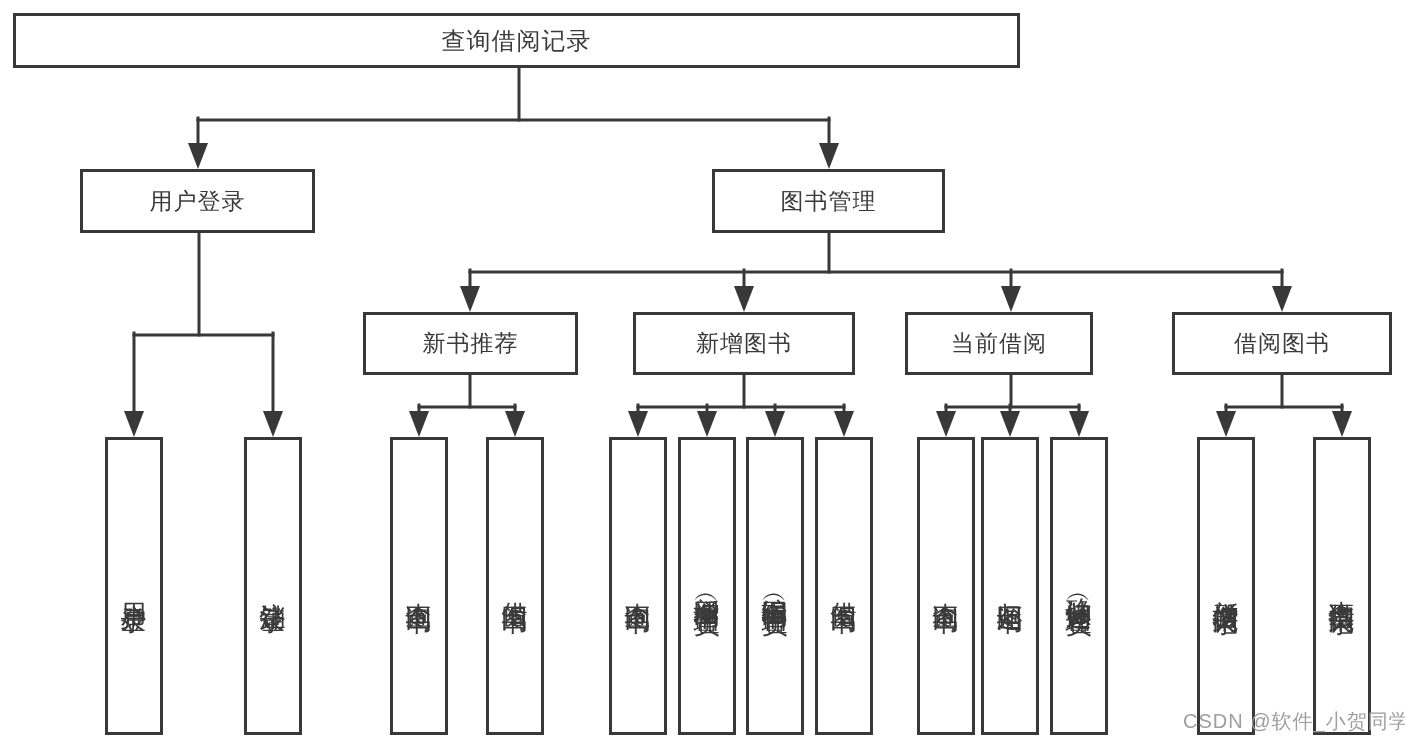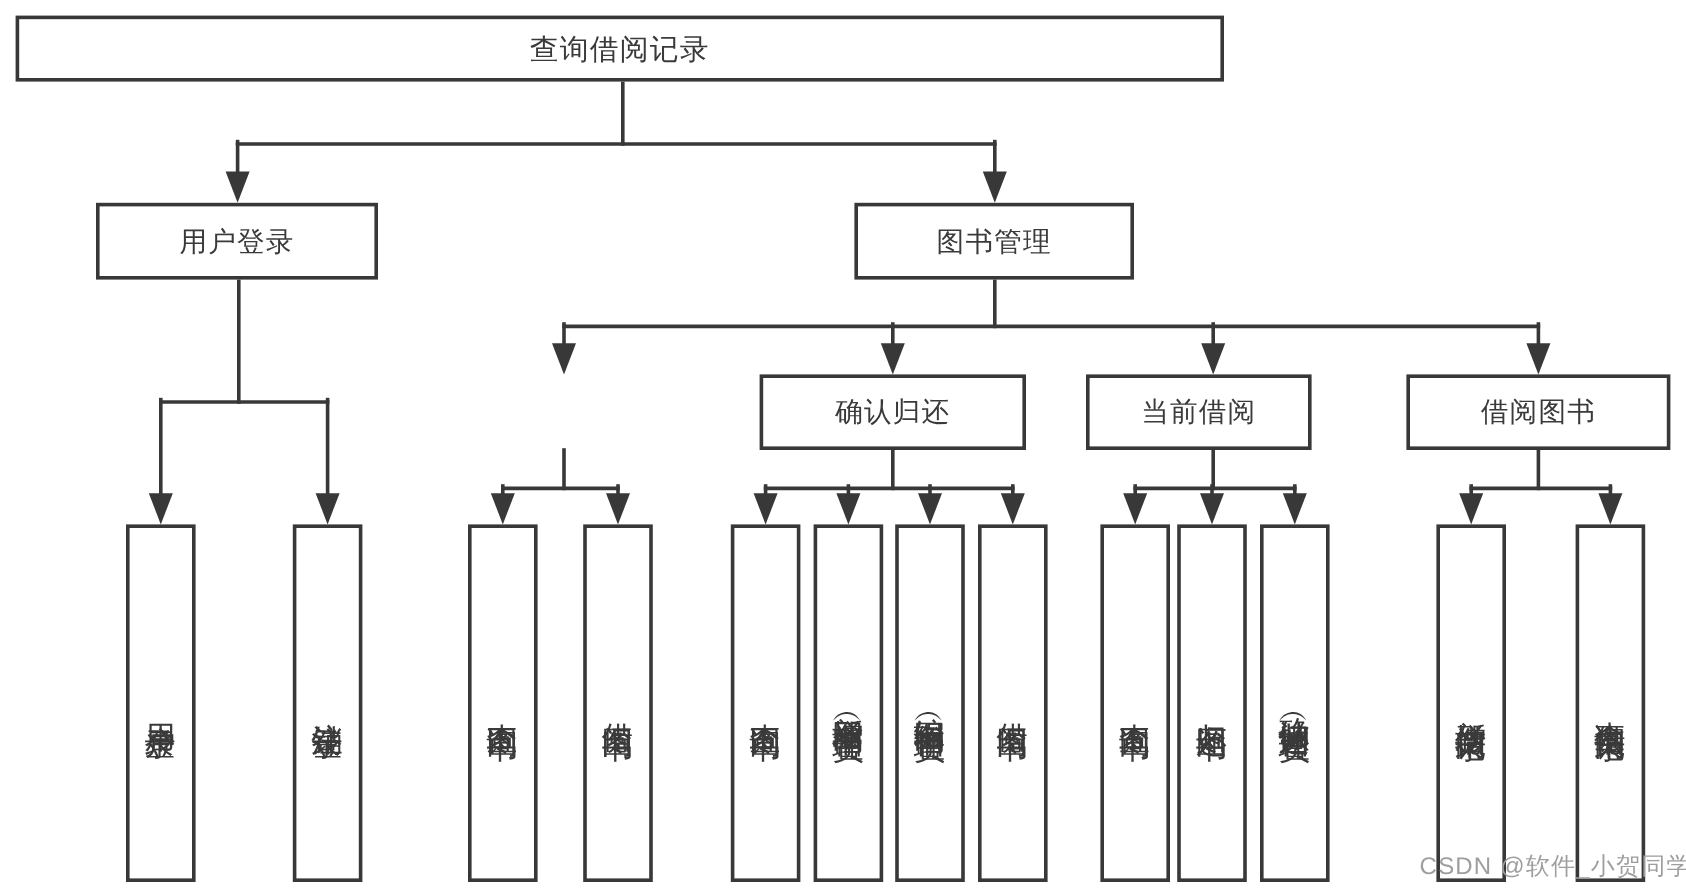--- a/index.html
+++ b/index.html
@@ -137,22 +137,25 @@
     <span>查询借阅记录</span>
   </div>
 
   <div class="hbox" style="left:80px; top:169px; width:235px; height:64px;">
     <span>用户登录</span>
   </div>
   <div class="hbox" style="left:712px; top:169px; width:233px; height:64px;">
     <span>图书管理</span>
   </div>
 
+  <div class="hbox" style="left:363px; top:312px; width:215px; height:63px;">
+    <span>新书推荐</span>
+  </div>
   <div class="hbox" style="left:633px; top:312px; width:222px; height:63px;">
-    <span>确认归还</span>
+    <span>新增图书</span>
   </div>
   <div class="hbox" style="left:905px; top:312px; width:188px; height:63px;">
     <span>当前借阅</span>
   </div>
   <div class="hbox" style="left:1172px; top:312px; width:220px; height:63px;">
     <span>借阅图书</span>
   </div>
 
   <div class="vbox" style="left:105px;">
     <span class="vtext">用户登录</span>

